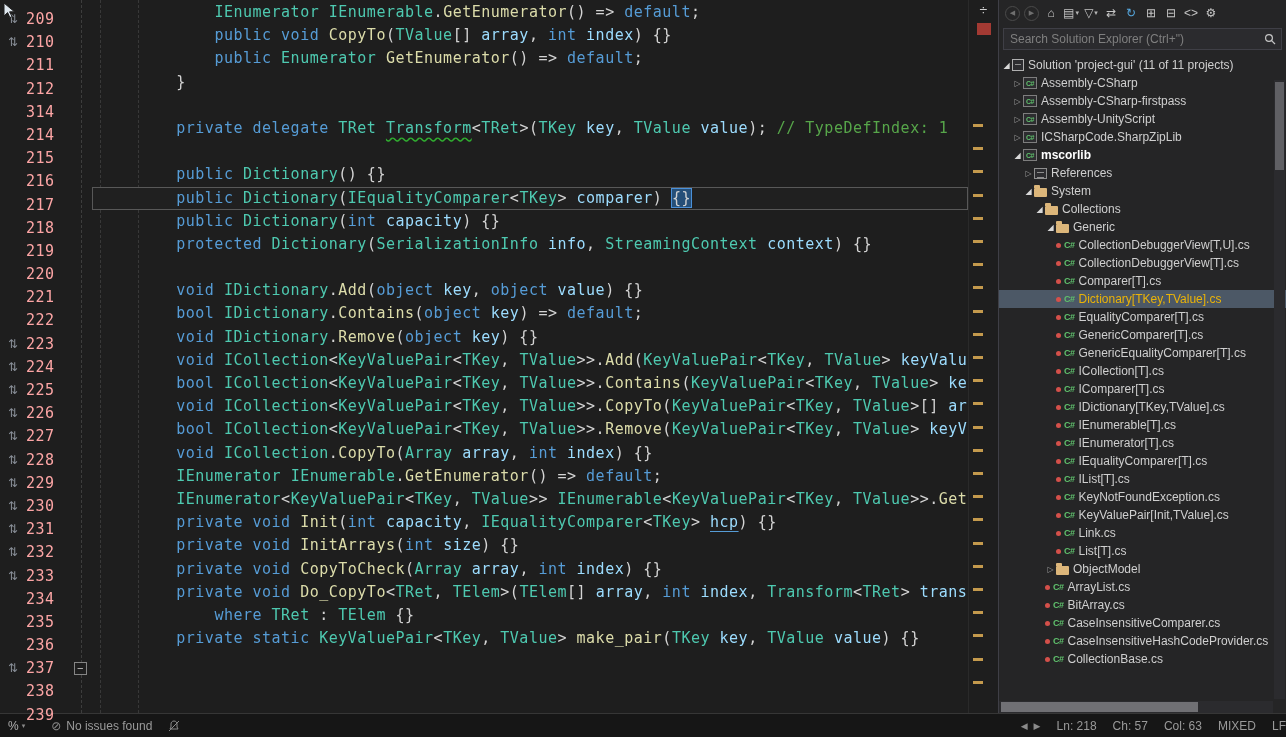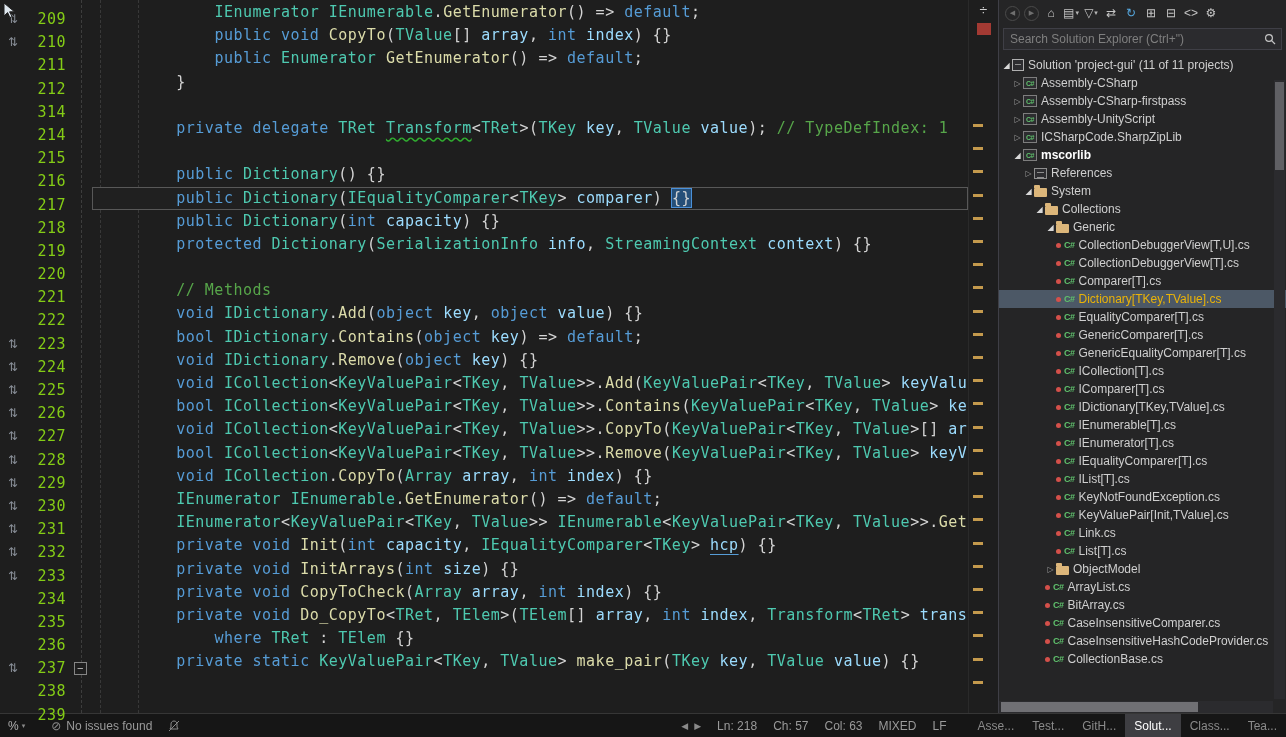--- a/index.html
+++ b/index.html
@@ -7,21 +7,21 @@
     font-family:"Liberation Sans",sans-serif;}
   .app{width:1286px;height:737px;display:flex;flex-direction:column;position:relative}
   .main{flex:1;display:flex;min-height:0}
 
   
   .editor{flex:1;min-width:0;display:flex;background:#1e1e1e;position:relative;
     font-family:"DejaVu Sans Mono",monospace;font-size:15px;letter-spacing:0.5px}
   .margincol{width:26px;padding-top:8px;flex:none}
   .mrow{height:23.2px;line-height:23.2px;text-align:center;color:#8a9099;font-size:12px;
     font-family:"DejaVu Sans",sans-serif;letter-spacing:0}
-  .numcol{width:46px;padding-top:8px;flex:none;text-align:right;color:#84cc16}
+  .numcol{width:46px;padding-top:8px;flex:none;text-align:left;color:#fca5a5}
   .nrow{height:23.2px;line-height:23.2px;padding-right:6px}
   .outcol{width:20px;padding-top:8px;flex:none;position:relative}
   .outcol::before{content:"";position:absolute;left:9px;top:0;bottom:0;border-left:1px dashed #3d3d3d}
   .orow{height:23.2px;position:relative}
   .foldbox{position:absolute;left:2px;top:5px;width:13px;height:13px;border:1px solid #858585;
     background:#1e1e1e;color:#cccccc;font-size:11px;line-height:11px;text-align:center;z-index:2;
     font-family:"Liberation Sans",sans-serif}
   .codecol{flex:1;min-width:0;padding-top:1px;position:relative;overflow:hidden}
   .guide{position:absolute;top:0;bottom:0;border-left:1px dashed #383838;z-index:0}
   .g1{left:8px}.g2{left:46px}
@@ -222,21 +222,20 @@
             <div class="line"><span class="tok-p">            </span><span class="tok-k">public</span><span class="tok-p"> </span><span class="tok-t">Enumerator</span><span class="tok-p"> </span><span class="tok-m">GetEnumerator</span><span class="tok-p">() =&gt; </span><span class="tok-k">default</span><span class="tok-p">;</span></div>
             <div class="line"><span class="tok-p">        }</span></div>
             <div class="line"></div>
             <div class="line"><span class="tok-p">        </span><span class="tok-k">private</span><span class="tok-p"> </span><span class="tok-k">delegate</span><span class="tok-p"> </span><span class="tok-t">TRet</span><span class="tok-p"> </span><span class="tok-t sq">Transform</span><span class="tok-p">&lt;</span><span class="tok-t">TRet</span><span class="tok-p">&gt;(</span><span class="tok-t">TKey</span><span class="tok-p"> </span><span class="tok-v">key</span><span class="tok-p">, </span><span class="tok-t">TValue</span><span class="tok-p"> </span><span class="tok-v">value</span><span class="tok-p">); </span><span class="tok-c">// TypeDefIndex: 1</span></div>
             <div class="line"></div>
             <div class="line"><span class="tok-p">        </span><span class="tok-k">public</span><span class="tok-p"> </span><span class="tok-t">Dictionary</span><span class="tok-p">() {}</span></div>
             <div class="line current"><span class="tok-p">        </span><span class="tok-k">public</span><span class="tok-p"> </span><span class="tok-t">Dictionary</span><span class="tok-p">(</span><span class="tok-t">IEqualityComparer</span><span class="tok-p">&lt;</span><span class="tok-t">TKey</span><span class="tok-p">&gt; </span><span class="tok-v">comparer</span><span class="tok-p">) </span><span class="tok-p selbox">{}</span></div>
             <div class="line"><span class="tok-p">        </span><span class="tok-k">public</span><span class="tok-p"> </span><span class="tok-t">Dictionary</span><span class="tok-p">(</span><span class="tok-k">int</span><span class="tok-p"> </span><span class="tok-v">capacity</span><span class="tok-p">) {}</span></div>
             <div class="line"><span class="tok-p">        </span><span class="tok-k">protected</span><span class="tok-p"> </span><span class="tok-t">Dictionary</span><span class="tok-p">(</span><span class="tok-t">SerializationInfo</span><span class="tok-p"> </span><span class="tok-v">info</span><span class="tok-p">, </span><span class="tok-t">StreamingContext</span><span class="tok-p"> </span><span class="tok-v">context</span><span class="tok-p">) {}</span></div>
             <div class="line"></div>
-            <div class="line"><span class="tok-p">        </span><span class="tok-c">// Methods</span></div>
             <div class="line"><span class="tok-p">        </span><span class="tok-k">void</span><span class="tok-p"> </span><span class="tok-t">IDictionary</span><span class="tok-p">.</span><span class="tok-m">Add</span><span class="tok-p">(</span><span class="tok-k">object</span><span class="tok-p"> </span><span class="tok-v">key</span><span class="tok-p">, </span><span class="tok-k">object</span><span class="tok-p"> </span><span class="tok-v">value</span><span class="tok-p">) {}</span></div>
             <div class="line"><span class="tok-p">        </span><span class="tok-k">bool</span><span class="tok-p"> </span><span class="tok-t">IDictionary</span><span class="tok-p">.</span><span class="tok-m">Contains</span><span class="tok-p">(</span><span class="tok-k">object</span><span class="tok-p"> </span><span class="tok-v">key</span><span class="tok-p">) =&gt; </span><span class="tok-k">default</span><span class="tok-p">;</span></div>
             <div class="line"><span class="tok-p">        </span><span class="tok-k">void</span><span class="tok-p"> </span><span class="tok-t">IDictionary</span><span class="tok-p">.</span><span class="tok-m">Remove</span><span class="tok-p">(</span><span class="tok-k">object</span><span class="tok-p"> </span><span class="tok-v">key</span><span class="tok-p">) {}</span></div>
             <div class="line"><span class="tok-p">        </span><span class="tok-k">void</span><span class="tok-p"> </span><span class="tok-t">ICollection</span><span class="tok-p">&lt;</span><span class="tok-t">KeyValuePair</span><span class="tok-p">&lt;</span><span class="tok-t">TKey</span><span class="tok-p">, </span><span class="tok-t">TValue</span><span class="tok-p">&gt;&gt;.</span><span class="tok-m">Add</span><span class="tok-p">(</span><span class="tok-t">KeyValuePair</span><span class="tok-p">&lt;</span><span class="tok-t">TKey</span><span class="tok-p">, </span><span class="tok-t">TValue</span><span class="tok-p">&gt; </span><span class="tok-v">keyValuePair</span></div>
             <div class="line"><span class="tok-p">        </span><span class="tok-k">bool</span><span class="tok-p"> </span><span class="tok-t">ICollection</span><span class="tok-p">&lt;</span><span class="tok-t">KeyValuePair</span><span class="tok-p">&lt;</span><span class="tok-t">TKey</span><span class="tok-p">, </span><span class="tok-t">TValue</span><span class="tok-p">&gt;&gt;.</span><span class="tok-m">Contains</span><span class="tok-p">(</span><span class="tok-t">KeyValuePair</span><span class="tok-p">&lt;</span><span class="tok-t">TKey</span><span class="tok-p">, </span><span class="tok-t">TValue</span><span class="tok-p">&gt; </span><span class="tok-v">keyValuePair</span></div>
             <div class="line"><span class="tok-p">        </span><span class="tok-k">void</span><span class="tok-p"> </span><span class="tok-t">ICollection</span><span class="tok-p">&lt;</span><span class="tok-t">KeyValuePair</span><span class="tok-p">&lt;</span><span class="tok-t">TKey</span><span class="tok-p">, </span><span class="tok-t">TValue</span><span class="tok-p">&gt;&gt;.</span><span class="tok-m">CopyTo</span><span class="tok-p">(</span><span class="tok-t">KeyValuePair</span><span class="tok-p">&lt;</span><span class="tok-t">TKey</span><span class="tok-p">, </span><span class="tok-t">TValue</span><span class="tok-p">&gt;[] </span><span class="tok-v">array</span></div>
             <div class="line"><span class="tok-p">        </span><span class="tok-k">bool</span><span class="tok-p"> </span><span class="tok-t">ICollection</span><span class="tok-p">&lt;</span><span class="tok-t">KeyValuePair</span><span class="tok-p">&lt;</span><span class="tok-t">TKey</span><span class="tok-p">, </span><span class="tok-t">TValue</span><span class="tok-p">&gt;&gt;.</span><span class="tok-m">Remove</span><span class="tok-p">(</span><span class="tok-t">KeyValuePair</span><span class="tok-p">&lt;</span><span class="tok-t">TKey</span><span class="tok-p">, </span><span class="tok-t">TValue</span><span class="tok-p">&gt; </span><span class="tok-v">keyValuePair</span></div>
             <div class="line"><span class="tok-p">        </span><span class="tok-k">void</span><span class="tok-p"> </span><span class="tok-t">ICollection</span><span class="tok-p">.</span><span class="tok-m">CopyTo</span><span class="tok-p">(</span><span class="tok-t">Array</span><span class="tok-p"> </span><span class="tok-v">array</span><span class="tok-p">, </span><span class="tok-k">int</span><span class="tok-p"> </span><span class="tok-v">index</span><span class="tok-p">) {}</span></div>
             <div class="line"><span class="tok-p">        </span><span class="tok-t">IEnumerator</span><span class="tok-p"> </span><span class="tok-t">IEnumerable</span><span class="tok-p">.</span><span class="tok-m">GetEnumerator</span><span class="tok-p">() =&gt; </span><span class="tok-k">default</span><span class="tok-p">;</span></div>
             <div class="line"><span class="tok-p">        </span><span class="tok-t">IEnumerator</span><span class="tok-p">&lt;</span><span class="tok-t">KeyValuePair</span><span class="tok-p">&lt;</span><span class="tok-t">TKey</span><span class="tok-p">, </span><span class="tok-t">TValue</span><span class="tok-p">&gt;&gt; </span><span class="tok-t">IEnumerable</span><span class="tok-p">&lt;</span><span class="tok-t">KeyValuePair</span><span class="tok-p">&lt;</span><span class="tok-t">TKey</span><span class="tok-p">, </span><span class="tok-t">TValue</span><span class="tok-p">&gt;&gt;.</span><span class="tok-m">GetEnumerator</span></div>
@@ -513,28 +512,20 @@
         </svg>
     </span>
     <div class="sb-right">
       <span class="sb-nav">◀</span>
       <span class="sb-nav">▶</span>
       <span class="sb-field">Ln: 218</span>
       <span class="sb-field">Ch: 57</span>
       <span class="sb-field">Col: 63</span>
       <span class="sb-field">MIXED</span>
       <span class="sb-field">LF</span>
-      <div class="sb-tabs">
-          <div class="btab">Asse...</div>
-          <div class="btab">Test...</div>
-          <div class="btab">GitH...</div>
-          <div class="btab active">Solut...</div>
-          <div class="btab">Class...</div>
-          <div class="btab">Tea...</div>
-        </div>
     </div>
   </div>
 
   <div class="mousecursor">
     <svg width="16" height="18" viewBox="0 0 16 18">
         <path d="M2 1 L2 14 L5.6 10.6 L7.9 15.6 L10 14.6 L7.6 9.8 L12.5 9.8 Z" fill="#dfe8ef" stroke="#1e1e1e" stroke-width="1"></path>
       </svg>
   </div>
 </div>
 

